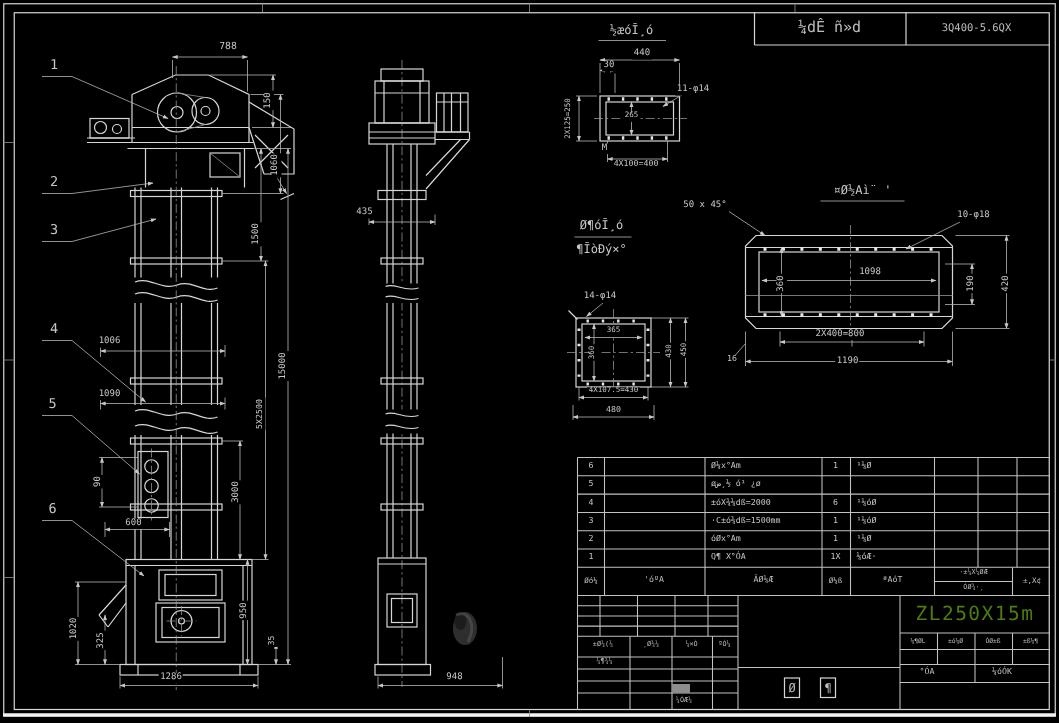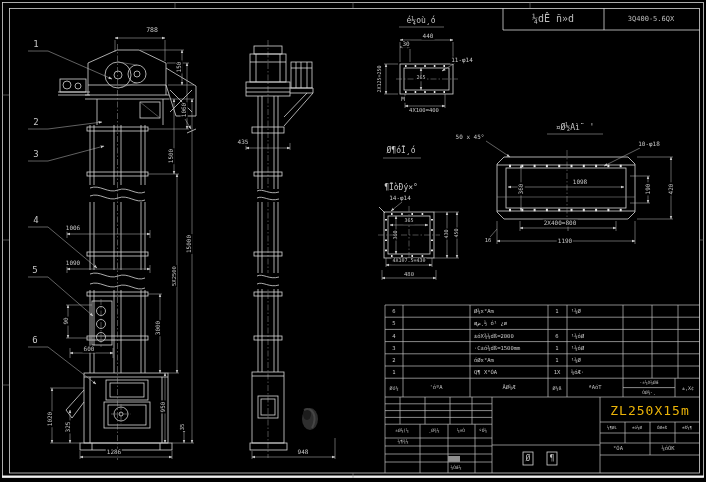--- a/index.html
+++ b/index.html
@@ -268,21 +268,21 @@
 
 <div class="tx" style="left:402px;top:431px;font-size:4.5px">±Ø¼(¼</div>
 <div class="tx" style="left:434px;top:431px;font-size:4.5px">¸Ø¾¼</div>
 <div class="tx" style="left:461px;top:431px;font-size:4.5px">¼×Ó</div>
 <div class="tx" style="left:483px;top:431px;font-size:4.5px">ºÓ¼</div>
 <div class="tx" style="left:403px;top:442px;font-size:4.5px">¼¶¾¼</div>
 <div class="tx" style="left:456px;top:467.5px;font-size:4.5px">¼ÓÆ¼</div>
 
 <div class="tx" style="left:528px;top:458.5px;font-size:8px">Ø</div>
 <div class="tx" style="left:552px;top:458.5px;font-size:8px">¶</div>
-<div class="tx" style="left:650px;top:410px;font-size:13px;letter-spacing:1px;color:#eab308">ZL250X15m</div>
+<div class="tx" style="left:650px;top:410px;font-size:13px;letter-spacing:1px;color:#4d7c0f">ZL250X15m</div>
 
 <div class="tx" style="left:612px;top:427.5px;font-size:4.2px">¼¶ØL</div>
 <div class="tx" style="left:637px;top:427.5px;font-size:4.2px">±ó¼Ø</div>
 <div class="tx" style="left:662px;top:427.5px;font-size:4.2px">ÓØ±ß</div>
 <div class="tx" style="left:687px;top:427.5px;font-size:4.2px">±ß¼¶</div>
 <div class="tx" style="left:618px;top:449px;font-size:5.5px">°ÓA</div>
 <div class="tx" style="left:668px;top:449px;font-size:5.5px">¼óÓK</div>
 
 <div id="ann">
       <span class="ann" style="left: 152px; top: 31px; font-size: 6.5px;">788</span>
@@ -296,40 +296,40 @@
       <span class="ann" style="left: 66px; top: 321px; font-size: 6px; transform: translate(-50%, -50%) rotate(-90deg);">90</span>
       <span class="ann" style="left: 89px; top: 349px; font-size: 6px;">600</span>
       <span class="ann" style="left: 158px; top: 328px; font-size: 6px; transform: translate(-50%, -50%) rotate(-90deg);">3000</span>
       <span class="ann" style="left: 163px; top: 407px; font-size: 6px; transform: translate(-50%, -50%) rotate(-90deg);">950</span>
       <span class="ann" style="left: 50px; top: 419px; font-size: 6px; transform: translate(-50%, -50%) rotate(-90deg);">1020</span>
       <span class="ann" style="left: 68px; top: 427px; font-size: 6px; transform: translate(-50%, -50%) rotate(-90deg);">325</span>
       <span class="ann" style="left: 182px; top: 427px; font-size: 5.5px; transform: translate(-50%, -50%) rotate(-90deg);">35</span>
       <span class="ann" style="left: 114px; top: 452px; font-size: 6px;">1286</span>
       <span class="ann" style="left: 243px; top: 142px; font-size: 6px;">435</span>
       <span class="ann" style="left: 303px; top: 452px; font-size: 6px;">948</span>
-      <span class="ann" style="left: 421px; top: 21px; font-size: 8px;">é¼où¸ó</span>
+      <span class="ann" style="left: 421px; top: 21px; font-size: 8px;">½æóĪ¸ó</span>
       <span class="ann" style="left: 428px; top: 36px; font-size: 6px;">440</span>
       <span class="ann" style="left: 406px; top: 44px; font-size: 6px;">30</span>
       <span class="ann" style="left: 462px; top: 60px; font-size: 6px;">11-φ14</span>
       <span class="ann" style="left: 380px; top: 79px; font-size: 5px; transform: translate(-50%, -50%) rotate(-90deg);">2X125=250</span>
       <span class="ann" style="left: 421px; top: 78px; font-size: 5px;">265</span>
       <span class="ann" style="left: 403px; top: 99px; font-size: 6px;">M</span>
       <span class="ann" style="left: 424px; top: 110px; font-size: 5.5px;">4X100=400</span>
       <span class="ann" style="left: 575px; top: 128px; font-size: 8px;">¤Ø½Aì¨ '</span>
       <span class="ann" style="left: 470px; top: 137px; font-size: 6px;">50 x 45°</span>
       <span class="ann" style="left: 649px; top: 144px; font-size: 6px;">10-φ18</span>
       <span class="ann" style="left: 580px; top: 182px; font-size: 6px;">1098</span>
       <span class="ann" style="left: 521px; top: 189px; font-size: 6px; transform: translate(-50%, -50%) rotate(-90deg);">360</span>
       <span class="ann" style="left: 648px; top: 189px; font-size: 6px; transform: translate(-50%, -50%) rotate(-90deg);">190</span>
       <span class="ann" style="left: 671px; top: 189px; font-size: 6px; transform: translate(-50%, -50%) rotate(-90deg);">420</span>
       <span class="ann" style="left: 560px; top: 223px; font-size: 6px;">2X400=800</span>
       <span class="ann" style="left: 565px; top: 241px; font-size: 6px;">1190</span>
       <span class="ann" style="left: 488px; top: 240px; font-size: 5.5px;">16</span>
       <span class="ann" style="left: 401px; top: 151px; font-size: 8px;">Ø¶óĪ¸ó</span>
-      <span class="ann" style="left: 401px; top: 167px; font-size: 8px; margin-top: 21px;">¶ĪòĐý×°</span>
+      <span class="ann" style="left: 401px; top: 167px; font-size: 8px;">¶ĪòĐý×°</span>
       <span class="ann" style="left: 400px; top: 198px; font-size: 6px;">14-φ14</span>
       <span class="ann" style="left: 409px; top: 221px; font-size: 5px;">365</span>
       <span class="ann" style="left: 396px; top: 235px; font-size: 5px; transform: translate(-50%, -50%) rotate(-90deg);">360</span>
       <span class="ann" style="left: 447px; top: 234px; font-size: 5px; transform: translate(-50%, -50%) rotate(-90deg);">430</span>
       <span class="ann" style="left: 457px; top: 233px; font-size: 5px; transform: translate(-50%, -50%) rotate(-90deg);">450</span>
       <span class="ann" style="left: 409px; top: 261px; font-size: 5px;">4X107.5=430</span>
       <span class="ann" style="left: 409px; top: 274px; font-size: 5.5px;">480</span>
       <span class="ann" style="left: 36px; top: 45px; font-size: 9px;">1</span>
       <span class="ann" style="left: 36px; top: 123px; font-size: 9px;">2</span>
       <span class="ann" style="left: 36px; top: 155px; font-size: 9px;">3</span>

